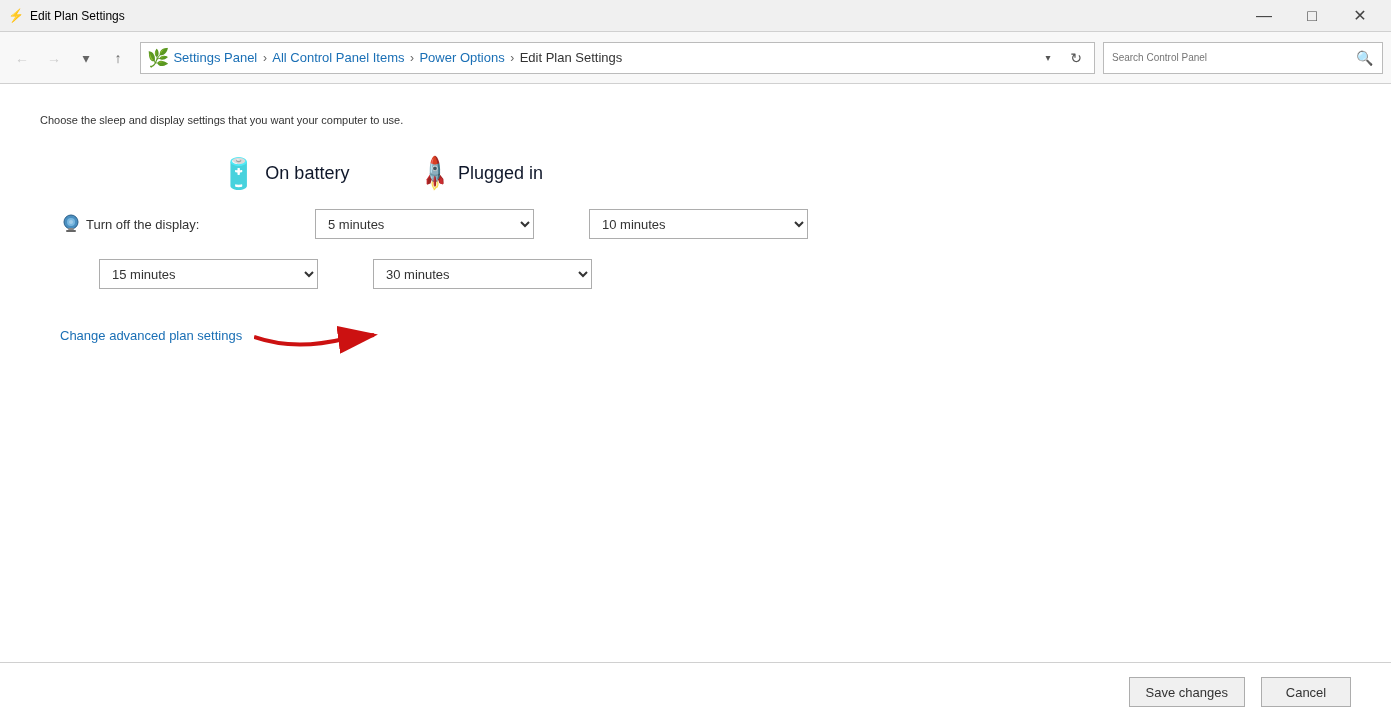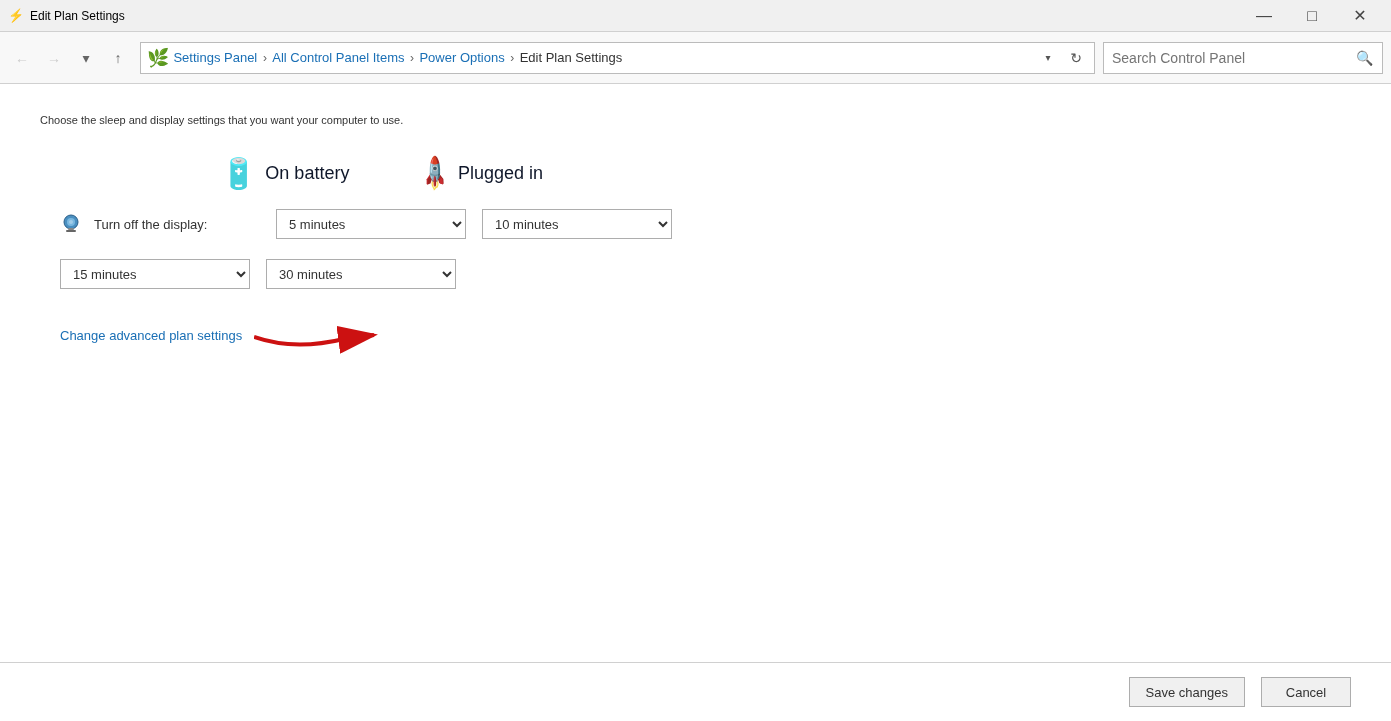--- a/index.html
+++ b/index.html
@@ -114,21 +114,21 @@
       border: 1px solid #bbb;
       background: #fff;
       display: flex;
       align-items: center;
       padding: 0 8px;
       gap: 4px;
     }
     .search-bar input {
       border: none;
       outline: none;
-      font-size: 14px;
+      font-size: 10px;
       color: #aaa;
       flex: 1;
       background: transparent;
     }
     .search-icon {
       color: #666;
       font-size: 14px;
     }
 
     
@@ -186,50 +186,51 @@
     .setting-row {
       display: flex;
       align-items: center;
       margin-bottom: 20px;
       gap: 16px;
     }
 
     .setting-label-area {
       display: flex;
       align-items: center;
-      gap: 12px;
+      gap: 4px;
       width: 200px;
       flex-shrink: 0;
       text-align: right;
     }
 
     .setting-icon {
       width: 22px;
       height: 22px;
       display: flex;
       align-items: center;
       justify-content: center;
       flex-shrink: 0;
     }
 
     .setting-label {
       font-size: 13px;
       color: #333;
     }
 
     .setting-select {
-      width: 190px;
+      width: 219px;
       height: 30px;
       border: 1px solid #adadad;
       background: #fff;
       font-size: 13px;
       padding: 0 8px;
       cursor: pointer;
       appearance: auto;
       color: #333;
+      margin-left: 39px;
     }
 
     
     .links-area {
       margin-left: 20px;
       margin-top: 30px;
       margin-bottom: 20px;
     }
 
     .blue-link {

